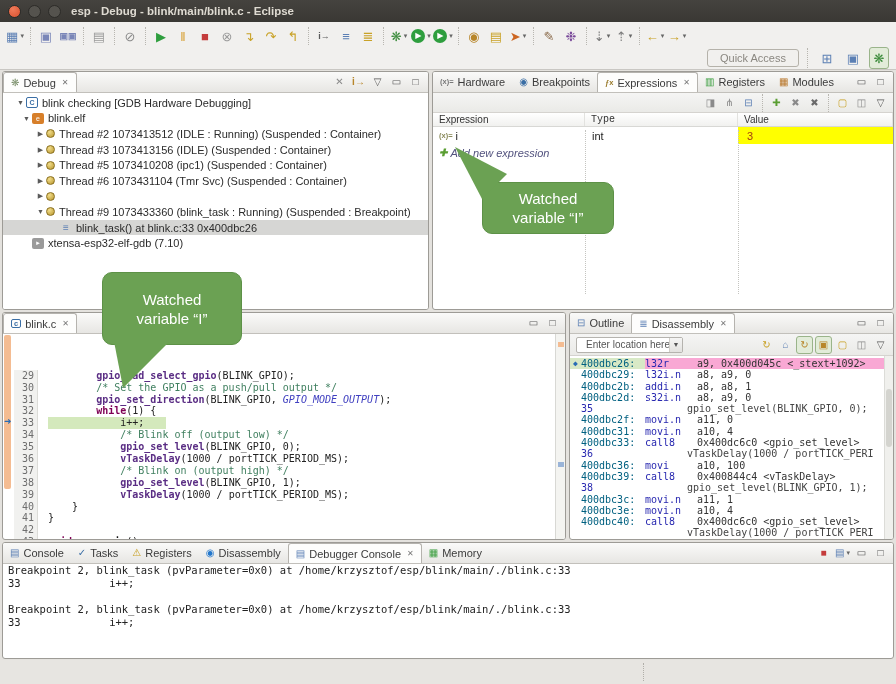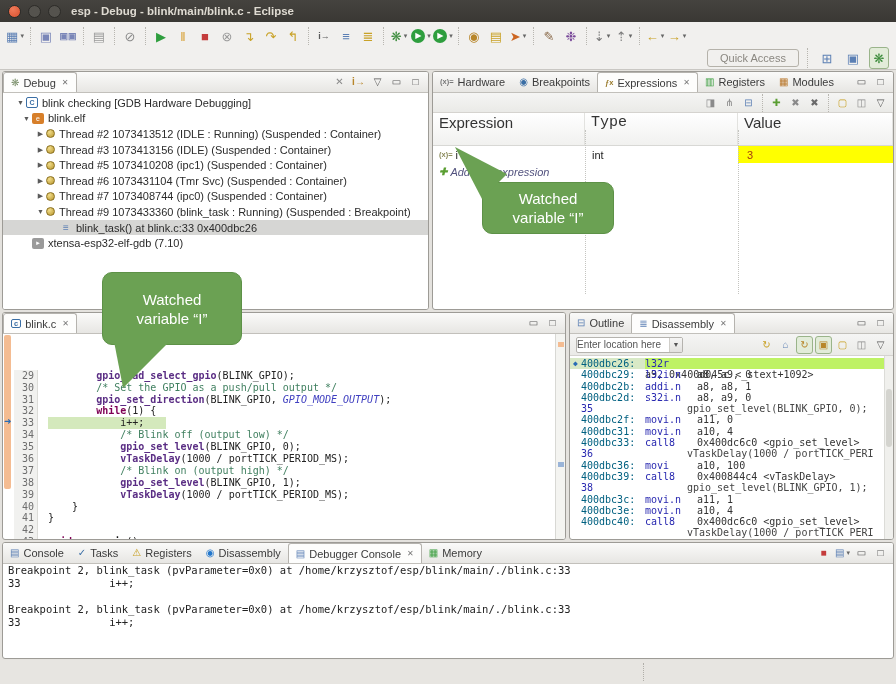--- a/index.html
+++ b/index.html
@@ -62,22 +62,22 @@
   .nico { flex:none; width:12px; height:11px; margin-right:4px; display:inline-flex; align-items:center;
     justify-content:center; font-size:8px; border-radius:2px; }
   .nico.capp { background:#fff; border:1px solid #3a6ea5; color:#3a6ea5; font-weight:bold; font-size:7px; }
   .nico.elf { background:#d77f2a; color:#fff; font-size:7px; }
   .nico.thread { width:9px; height:9px; border-radius:50%; background:radial-gradient(circle at 35% 30%, #f2dd8a, #b8962e); border:1px solid #8a6f1e; }
   .nico.frame { color:#5b7fb4; font-size:10px; font-weight:bold; }
   .nico.gdb { background:#9a9a9a; color:#fff; font-size:7px; }
 
   
   #watch-panel { left:432px; top:71px; width:462px; height:239px; }
-  .tbl-head { display:flex; height:33px; background:linear-gradient(#ffffff,#f1f1ef);
-    border-bottom:1px solid #d8d8d5; font-size:15px; color:#333; }
+  .tbl-head { display:flex; height:14px; background:linear-gradient(#ffffff,#f1f1ef);
+    border-bottom:1px solid #d8d8d5; font-size:10px; color:#333; }
   .tbl-head .hc { padding:1px 0 0 6px; border-right:1px solid #e2e2df; }
   .hc.c1 { width:152px; } .hc.c2 { width:153px;font-family:Liberation Mono, monospace; } .hc.c3 { flex:1; }
   .xrow { display:flex; height:17px; font-size:11px; color:#222; align-items:center; }
   .xc1 { width:152px; padding-left:6px; display:flex; align-items:center; gap:3px; }
   .xc2 { width:153px; padding-left:7px; }
   .xc3 { flex:1; align-self:stretch; display:flex; align-items:center; padding-left:9px; }
   .xic { font-size:7.5px; color:#8a8a5a; font-weight:bold; }
   .val-hl { color:#a33c12; font-weight:normal; }
   .add-row { color:#52527e; font-style:italic; }
   .add-ic { color:#5a9e32; font-weight:bold; font-size:10px; }
@@ -98,35 +98,35 @@
   .pl { color:#222; } .cm { color:#3f7f5f; } .kw { color:#7f0055; font-weight:bold; }
   .fn { color:#5a2d84; font-weight:bold; } .fnb { color:#111; font-weight:bold; }
   .mc { color:#4040c0; font-style:italic; }
   .overview { position:absolute; right:0; top:21px; bottom:0; width:10px; background:#f4f4f1; border-left:1px solid #d8d8d4; }
   .ov-mark { position:absolute; left:2px; width:6px; height:5px; }
 
   
   #disasm-panel { left:569px; top:312px; width:325px; height:228px; }
   .combo { display:flex; align-items:center; margin-left:6px; border:1px solid #b5b3ae; background:#fff;
     border-radius:2px; height:16px; }
-  .combo .cval { font-size:10px; color:#555; padding:0 0; width:92px; overflow:hidden; white-space:nowrap; }
+  .combo .cval { font-size:10px; color:#555; padding:0 9px; width:92px; overflow:hidden; white-space:nowrap; }
   .combo .cdd { width:13px; height:100%; border-left:1px solid #d0cec9; background:linear-gradient(#f5f5f4,#e3e2df);
     font-size:7px; color:#555; display:flex; align-items:center; justify-content:center; }
   #disasm-rows { font-family:"DejaVu Sans Mono", monospace; font-size:10px; line-height:11.3px;
     padding-top:2px; white-space:pre; }
   .dr { display:flex; height:11.3px; }
   .dmark { width:11px; flex:none; color:#2a6db5; font-size:8px; line-height:11px; text-align:center; }
   .daddr { width:64px; flex:none; color:#006080; }
   .dins { flex:1; display:flex; }
   .dop { width:52px; flex:none; color:#2828b0; }
   .dargs { color:#333; }
   .dsrcnum { width:64px; flex:none; color:#2828b0; }
   .dsrctext { margin-left:42px; color:#444; }
   .dr.cur { background:#d8e9c6; }
-  .dr.cur .dins { background:#bef264; color:#111;flex-direction:column; }
+  .dr.cur .dins { background:#f9a8d4; color:#111; }
   .dscroll { position:absolute; right:0; top:43px; bottom:0; width:9px; background:#f0f0ed; border-left:1px solid #dcdcd8; }
   .dthumb { position:absolute; left:1px; top:18%; width:6px; height:32%; background:#d4d4cf; border-radius:3px; }
 
   
   #console-panel { left:2px; top:542px; width:892px; height:117px; }
   #console-header { font-size:11px; color:#222; padding:3px 0 2px 5px; }
   #console-out { font-family:"DejaVu Sans Mono", monospace; font-size:10.5px; line-height:13px;
     color:#222; white-space:pre; padding-left:5px; }
 
   
@@ -332,21 +332,20 @@
           <span>Thread #5 1073410208 (ipc1) (Suspended : Container)</span>
         </div>
         <div class="trow" style="padding-left: 32px;">
           <span class="exp">▶</span>
           <span class="nico thread"></span>
           <span>Thread #6 1073431104 (Tmr Svc) (Suspended : Container)</span>
         </div>
         <div class="trow" style="padding-left: 32px;">
           <span class="exp">▶</span>
           <span class="nico thread"></span>
-          <span>Thread #7 1073408744 (ipc0) (Suspended : Container)</span>
         </div>
         <div class="trow" style="padding-left: 32px;">
           <span class="exp">▼</span>
           <span class="nico thread"></span>
           <span>Thread #9 1073433360 (blink_task : Running) (Suspended : Breakpoint)</span>
         </div>
         <div class="trow sel" style="padding-left: 46px;">
           <span class="exp"></span>
           <span class="nico frame">≡</span>
           <span>blink_task() at blink.c:33 0x400dbc26</span>

